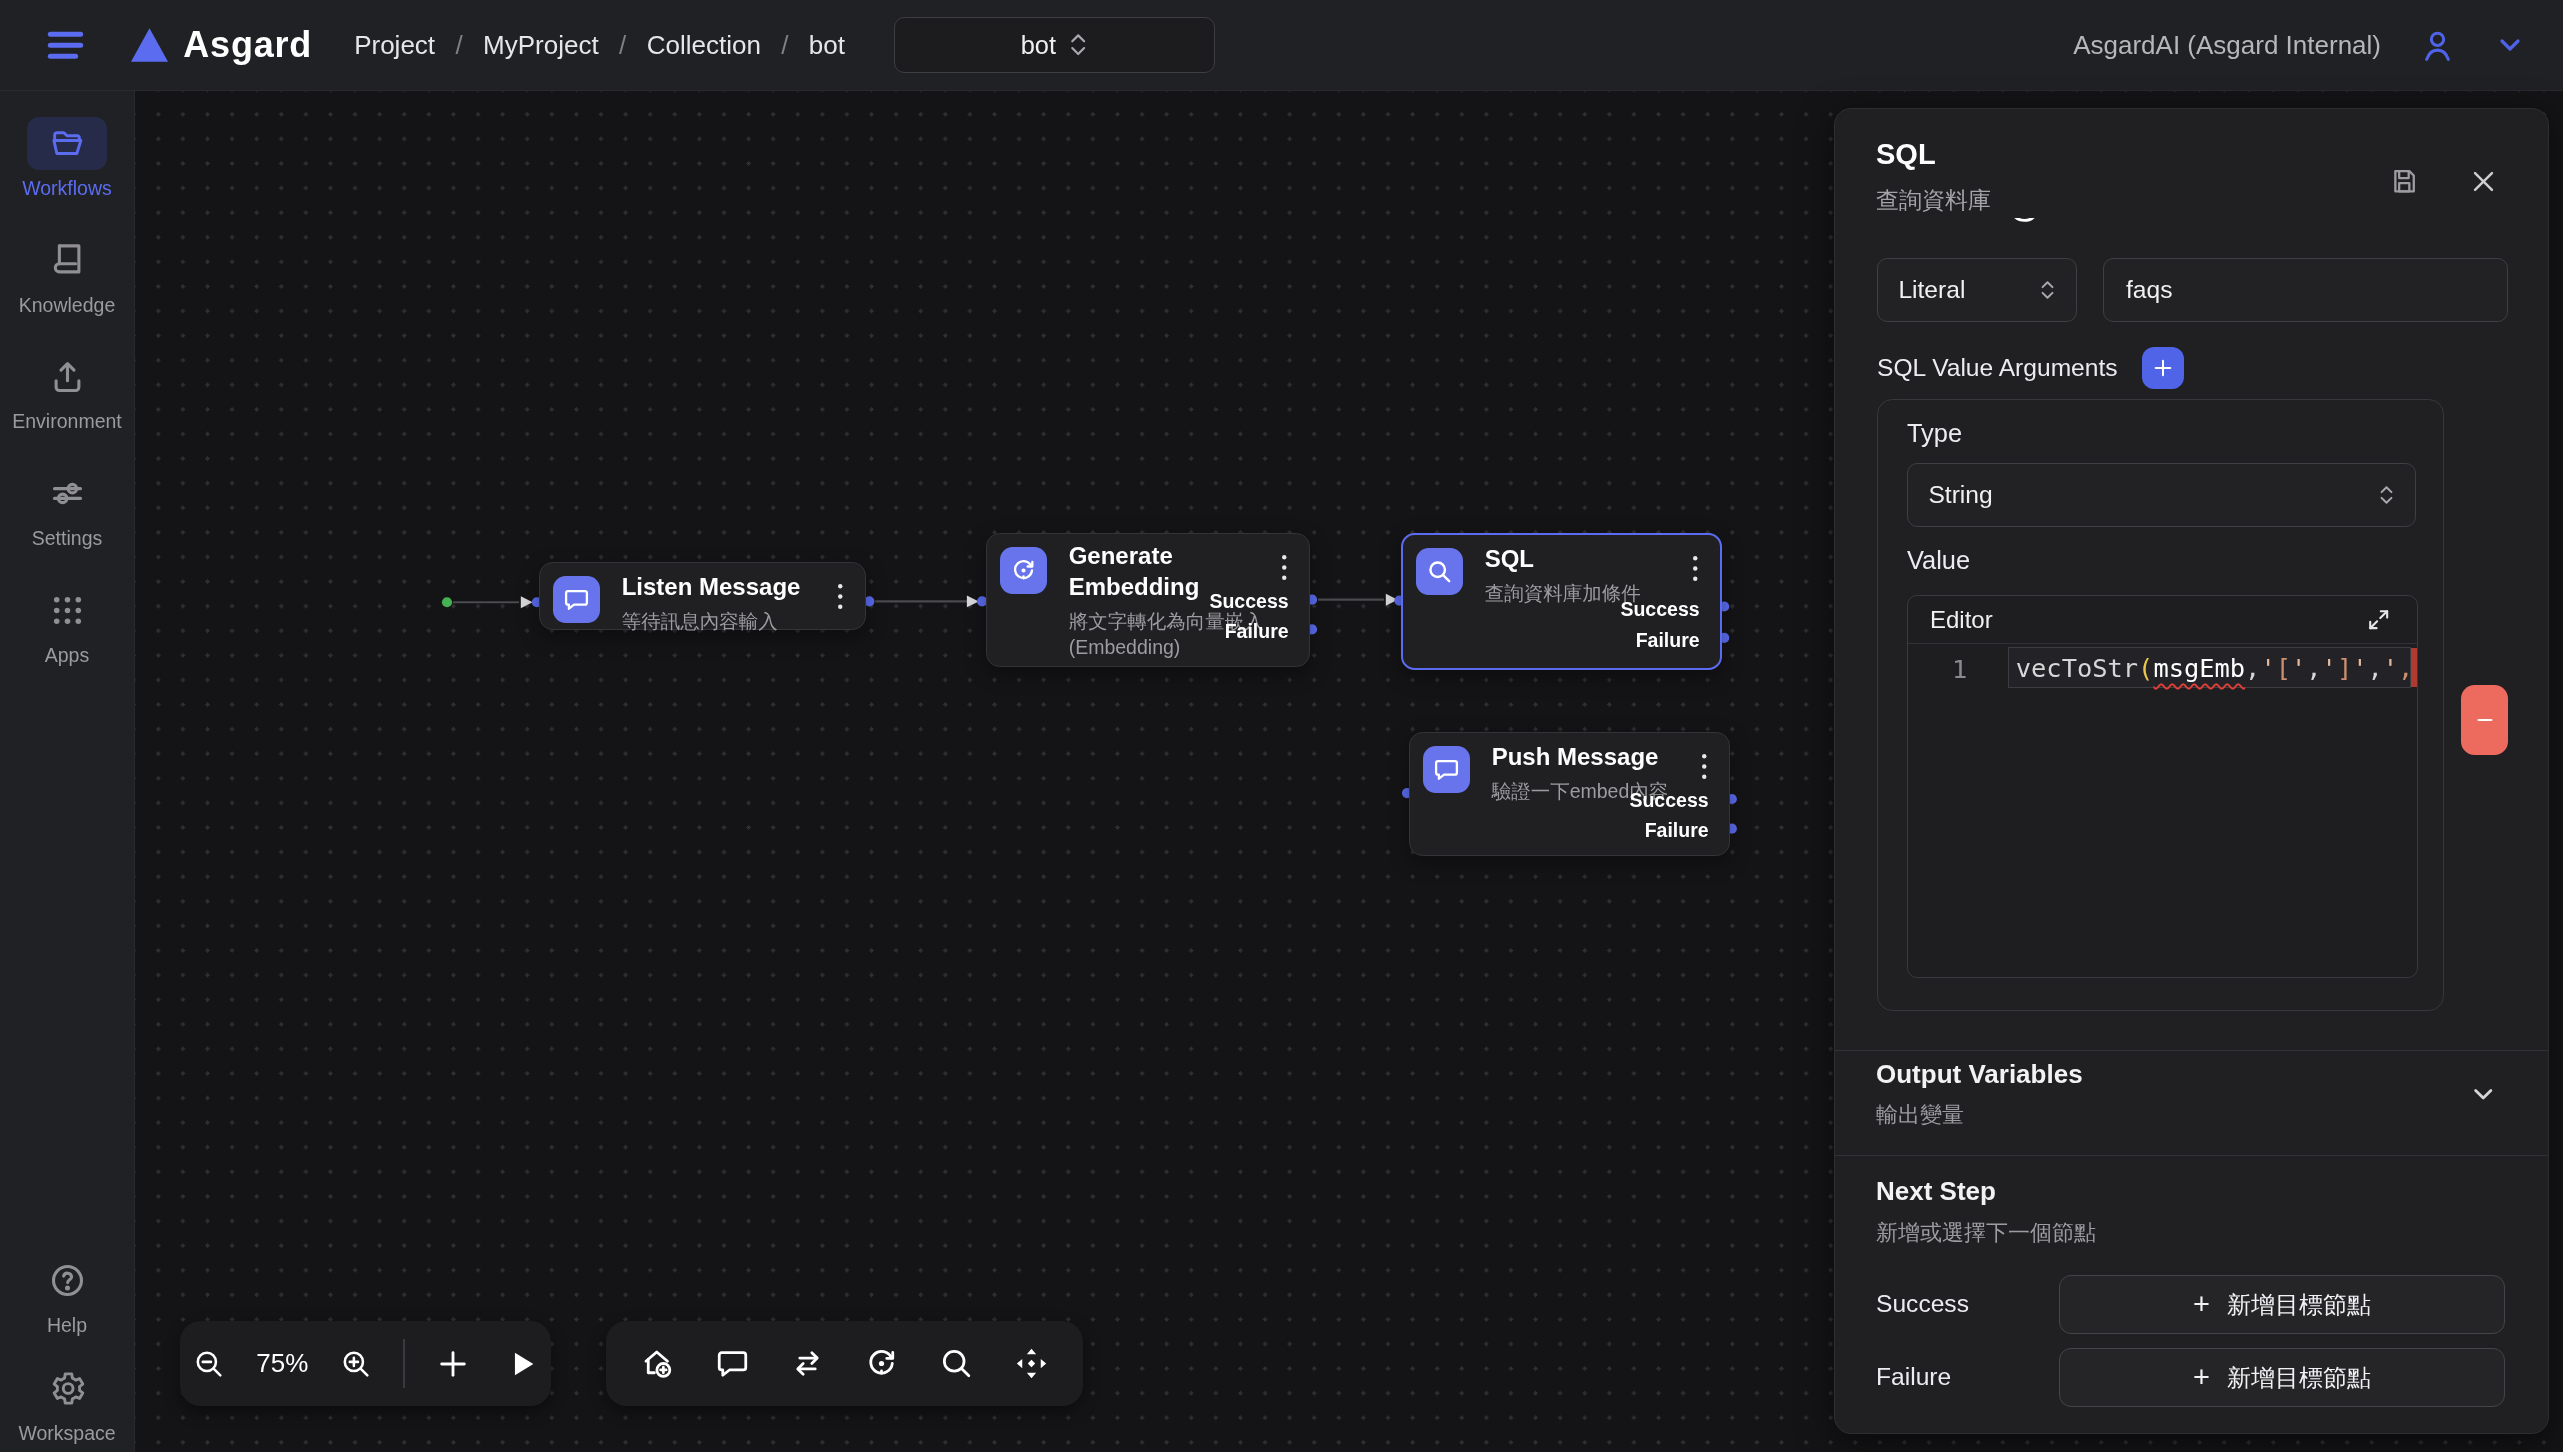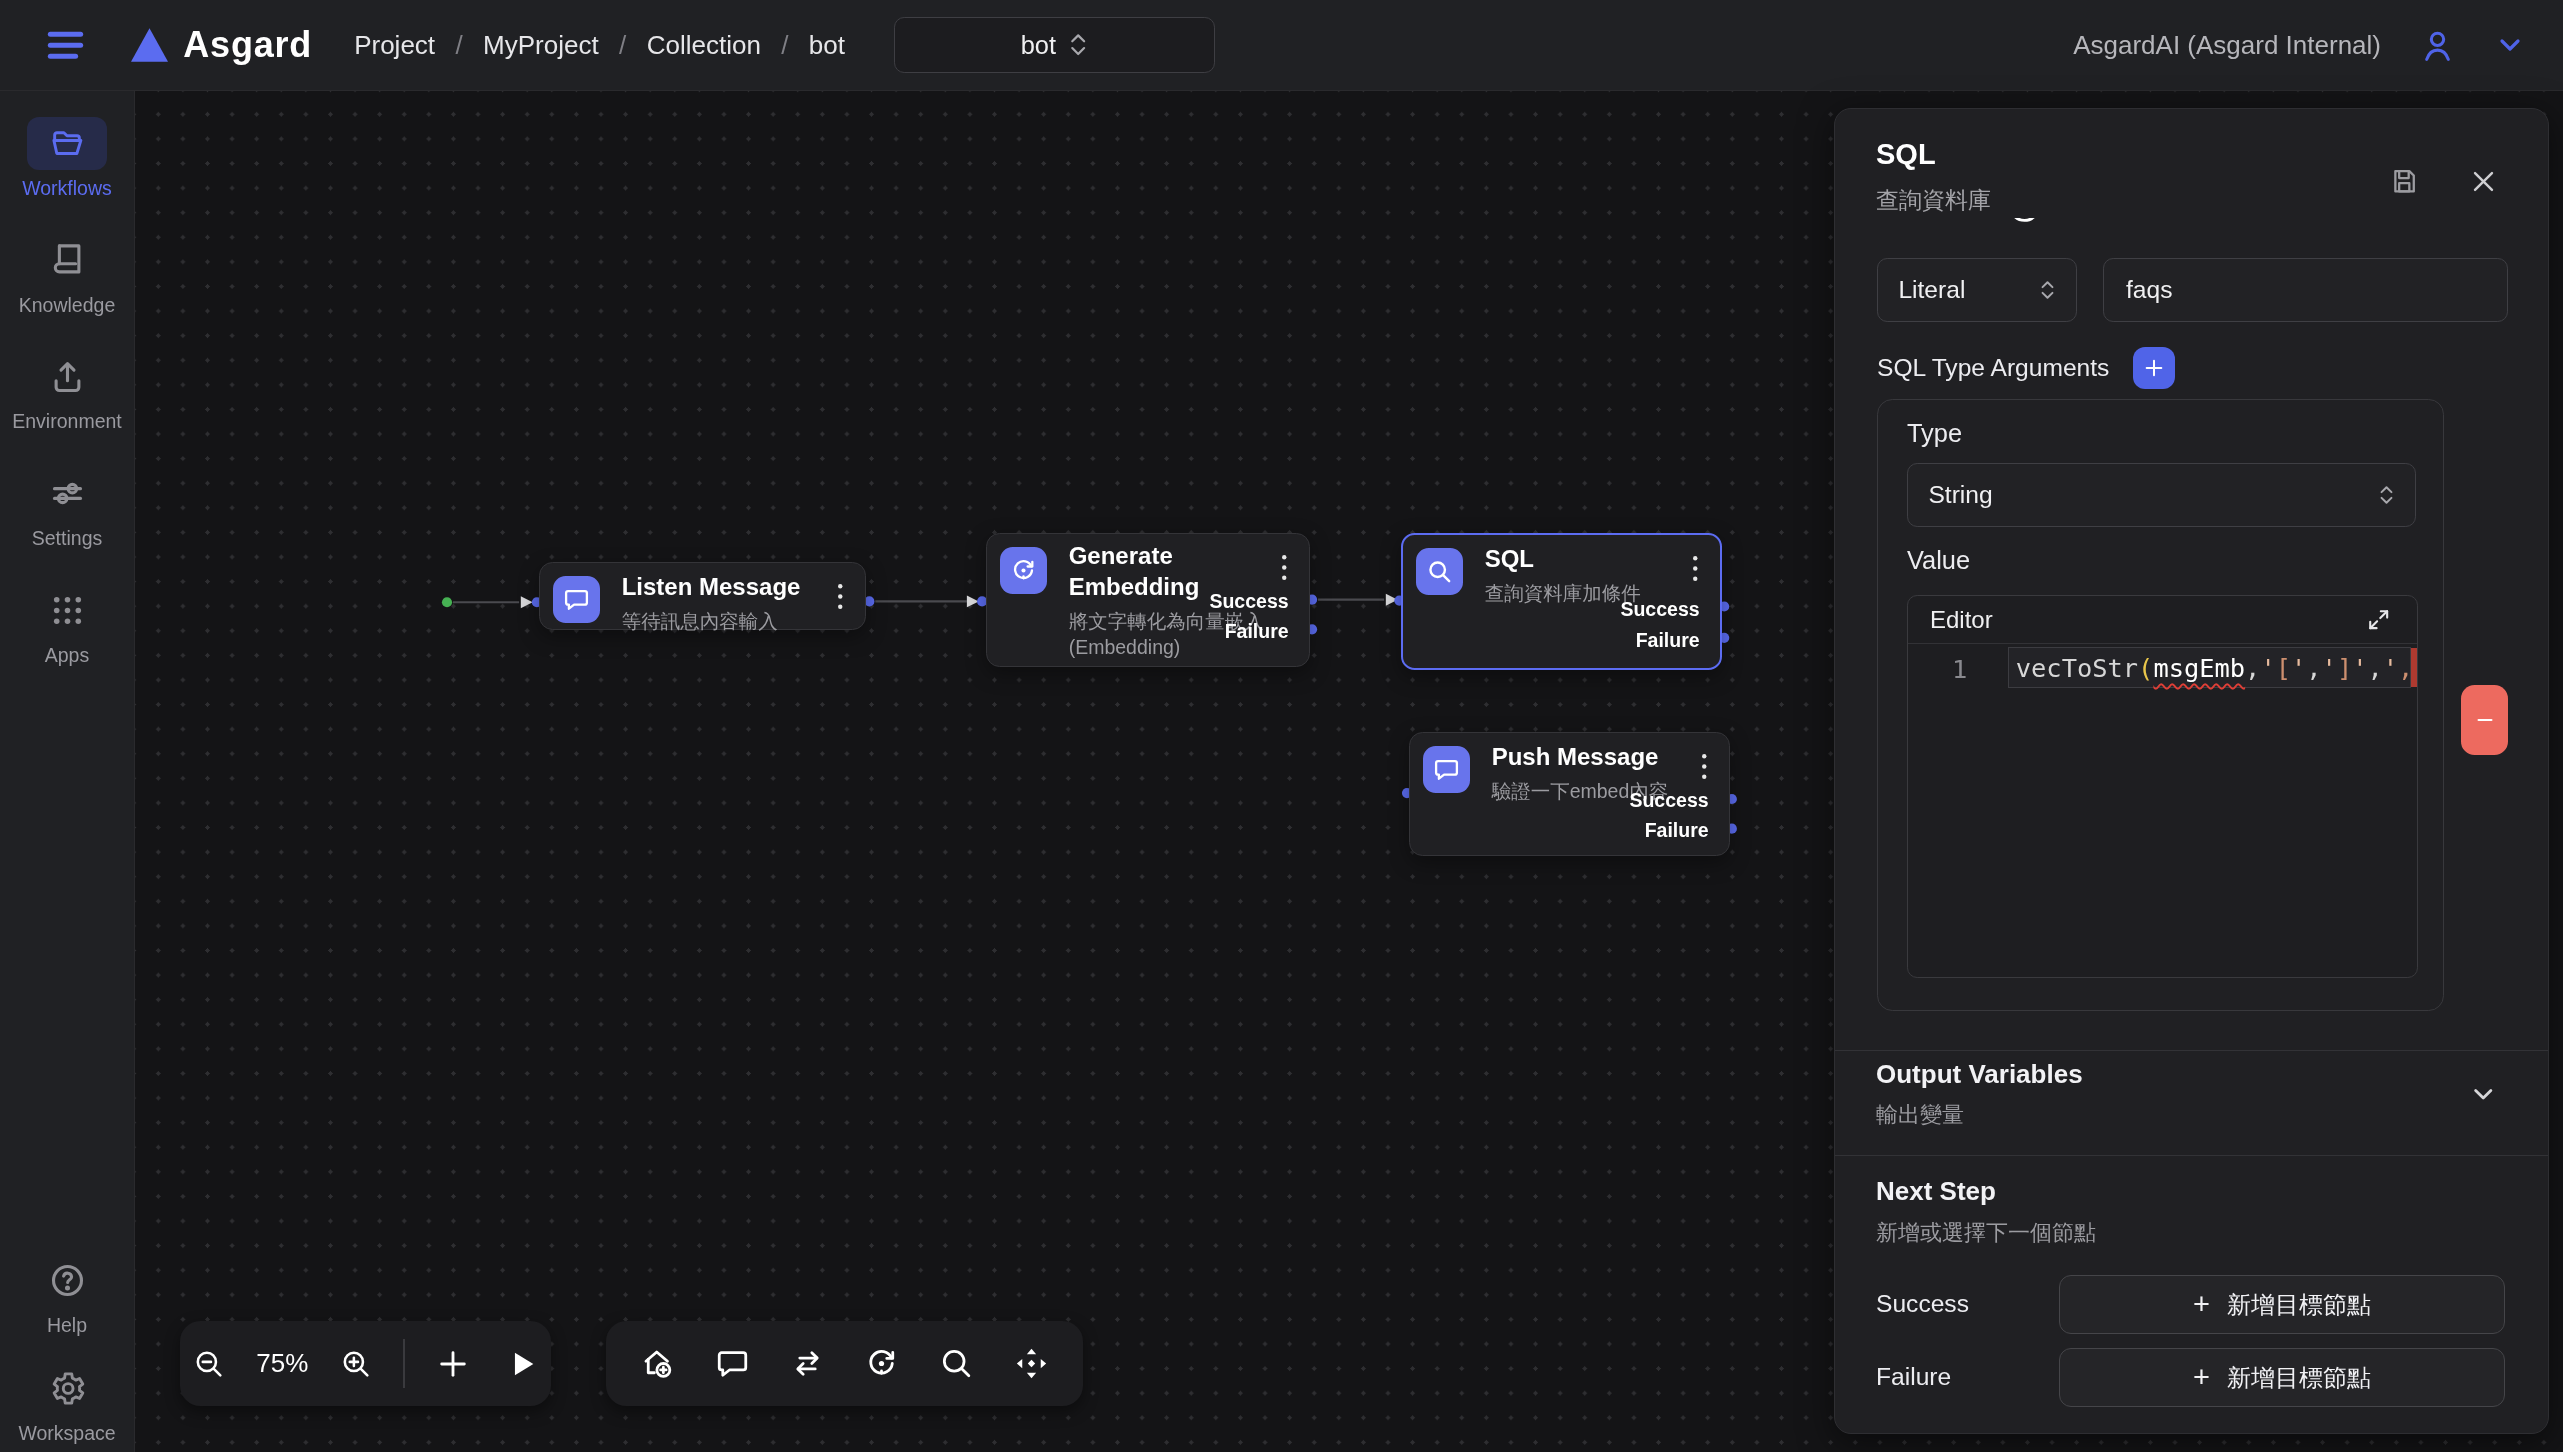--- a/index.html
+++ b/index.html
@@ -469,21 +469,21 @@
               <path d="M5 11l7-7 7 7"></path>
               <path d="M5 19l7 7 7-7"></path>
             </g>
           </svg>
       </div>
       <div class="field faqs-input" style="display:flex;align-items:center">
         <span>faqs</span>
       </div>
 
       <div class="args-row">
-        <span class="args-label">SQL Type Arguments</span>
+        <span class="args-label">SQL Value Arguments</span>
         <button class="plus-btn">
             <svg width="22" height="22" viewBox="0 0 24 24" stroke="#fff" stroke-width="2.2" stroke-linecap="round">
               <line x1="12" y1="4" x2="12" y2="20"></line>
               <line x1="4" y1="12" x2="20" y2="12"></line>
             </svg>
           </button>
       </div>
 
       <div class="arg-card">
         <span class="lbl type-lbl" style="position:absolute">Type</span>

